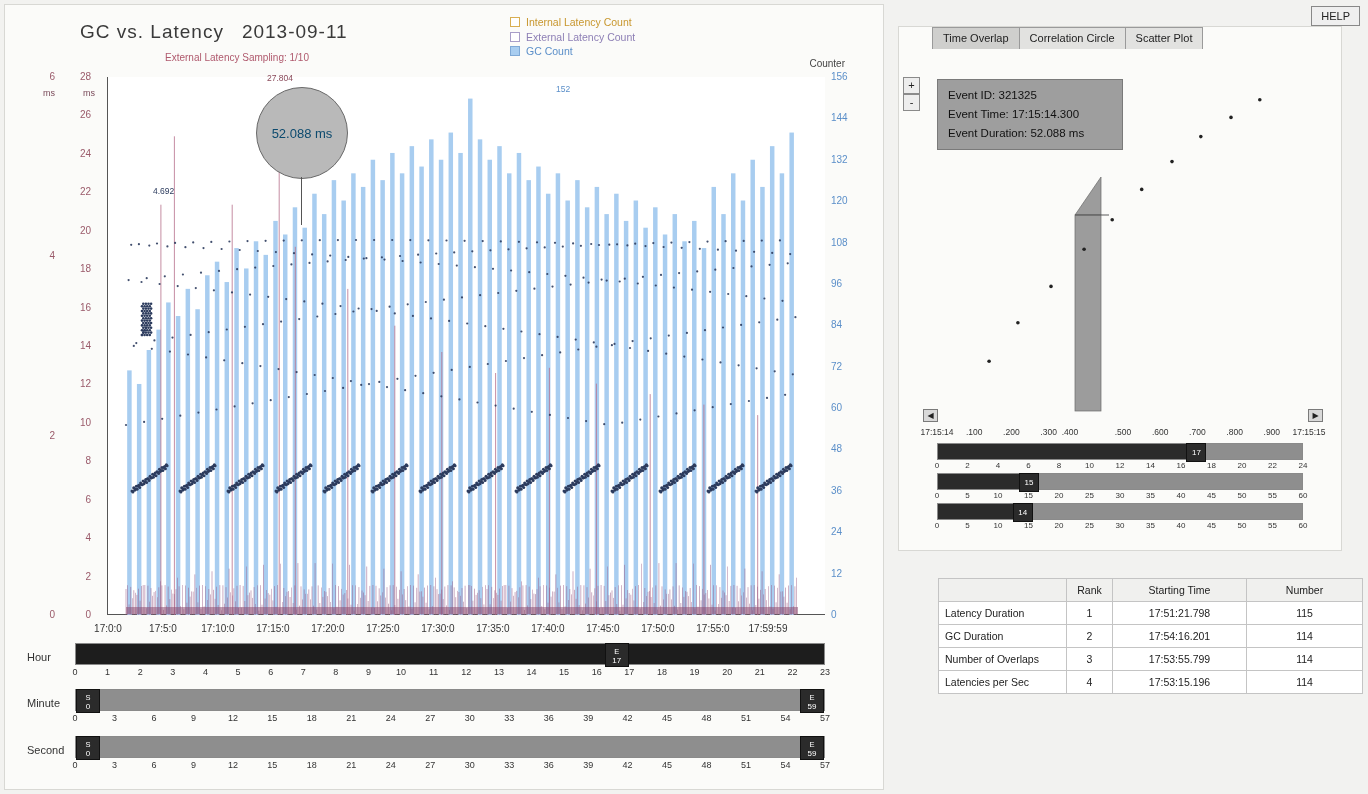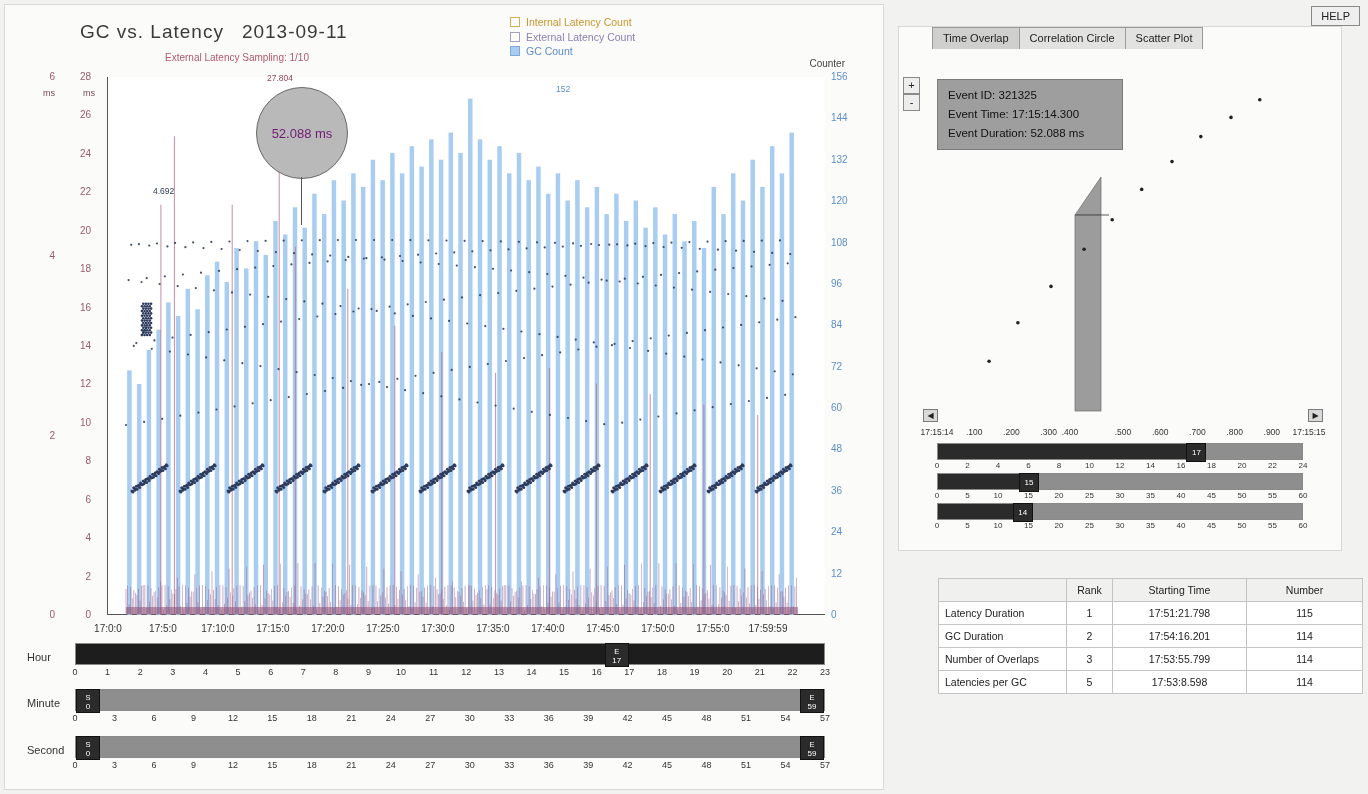--- a/index.html
+++ b/index.html
@@ -117,21 +117,21 @@
   
   #callout {
     position: absolute;
     left: 251px; top: 82px;
     width: 92px; height: 92px;
     border-radius: 50%;
     background: #b9b9b9;
     border: 1px solid #6a6a6a;
     display: flex; align-items: center; justify-content: center;
     font-size: 13px;
-    color: #701a75;
+    color: #0c4a6e;
   }
   #callout-stem {
     position: absolute;
     left: 296px; top: 172px;
     width: 1px; height: 48px;
     background: #555;
   }
   .peak-label {
     position: absolute;
     font-size: 8.5px;
@@ -2085,21 +2085,21 @@
           <td class="c-time">17:54:16.201</td>
           <td class="c-num">114</td>
         </tr>
         <tr>
           <td class="metric">Number of Overlaps</td>
           <td class="c-rank">3</td>
           <td class="c-time">17:53:55.799</td>
           <td class="c-num">114</td>
         </tr>
         <tr>
-          <td class="metric">Latencies per GC</td>
-          <td class="c-rank">5</td>
-          <td class="c-time">17:53:8.598</td>
+          <td class="metric">Latencies per Sec</td>
+          <td class="c-rank">4</td>
+          <td class="c-time">17:53:15.196</td>
           <td class="c-num">114</td>
         </tr>
       </tbody>
   </table>
 
 </div>
 
 </body></html>

